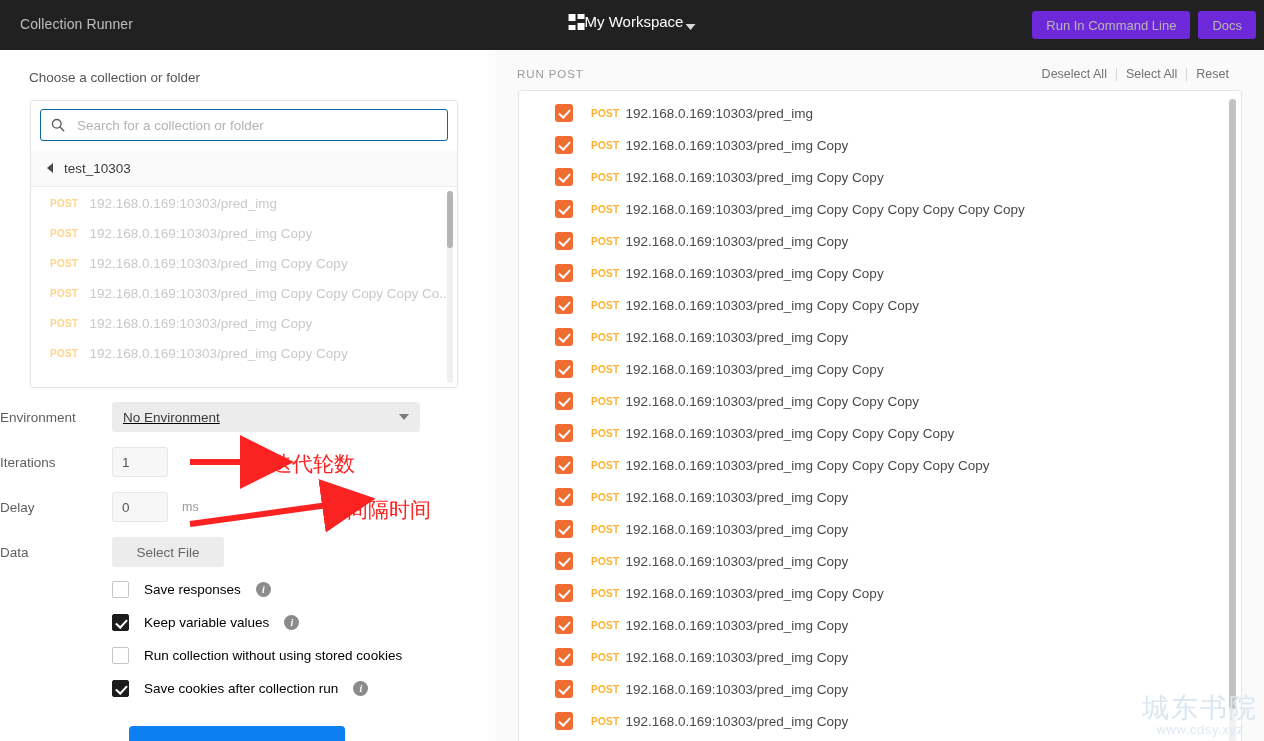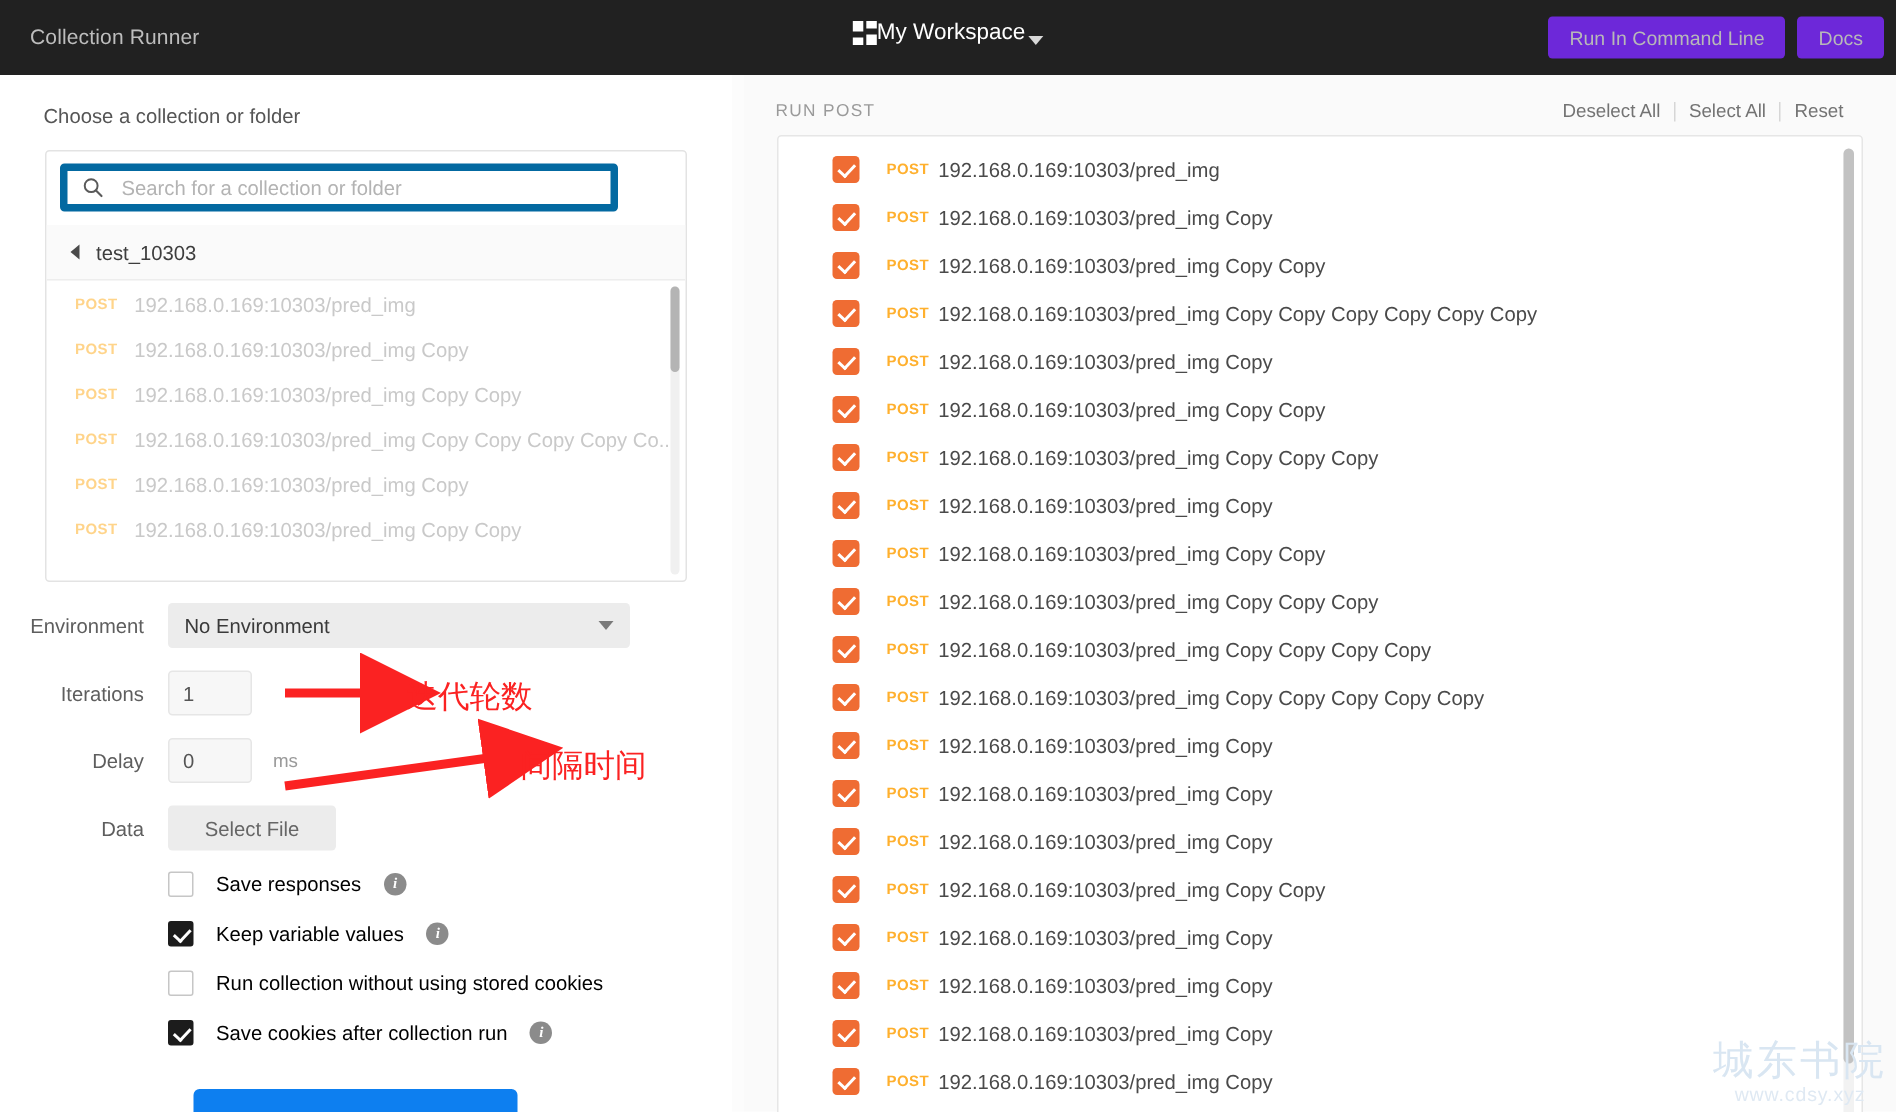--- a/index.html
+++ b/index.html
@@ -80,22 +80,22 @@
     font-size: 13.5px; color: #555555;
   }
   .collection-box {
     position: absolute; left: 30px; top: 50px;
     width: 428px; height: 288px;
     border: 1px solid #e3e3e3; border-radius: 3px;
     background: #ffffff; overflow: hidden;
   }
   .search-row {
     position: absolute; left: 9px; top: 8px;
-    width: 372px; height: 32px;
-    border: 5px solid #0369a1; border-radius: 3px;
+    width: 408px; height: 32px;
+    border: 1px solid #0369a1; border-radius: 3px;
     display: flex; align-items: center; padding: 0 10px;
     background: #fff;
   }
   .search-icon-svg { width: 14px; height: 14px; flex: 0 0 auto; }
   .search-input {
     border: none; outline: none; flex: 1;
     font-size: 13.5px; color: #444; font-family: inherit;
     margin-left: 10px; background: transparent;
   }
   .search-input::placeholder { color: #b3b3b3; }
@@ -134,27 +134,27 @@
   .left-scrollbar-thumb {
     position: absolute; left: 0; top: 0;
     width: 6px; height: 57px;
     background: #b4b4b4; border-radius: 3px;
   }
 
   
   .form-row { position: absolute; display: flex; align-items: center; }
   .form-label {
     font-size: 13.5px; color: #5e5e5e;
-    width: 112px; text-align: right; padding-right: 16px;
+    width: 112px; padding-right: 16px;
   }
   .env-select {
     width: 308px; height: 30px;
     background: #ececec; border: none; border-radius: 3px;
     display: flex; align-items: center; justify-content: space-between;
-    padding: 0 11px; cursor: pointer;
+    padding: 0 11px; cursor: pointer; text-decoration: underline;
   }
   .env-select-value { font-size: 13.5px; color: #3a3a3a; }
   .sel-caret {
     width: 0; height: 0;
     border-left: 5px solid transparent;
     border-right: 5px solid transparent;
     border-top: 6px solid #7a7a7a;
   }
   .num-input {
     width: 56px; height: 30px;

